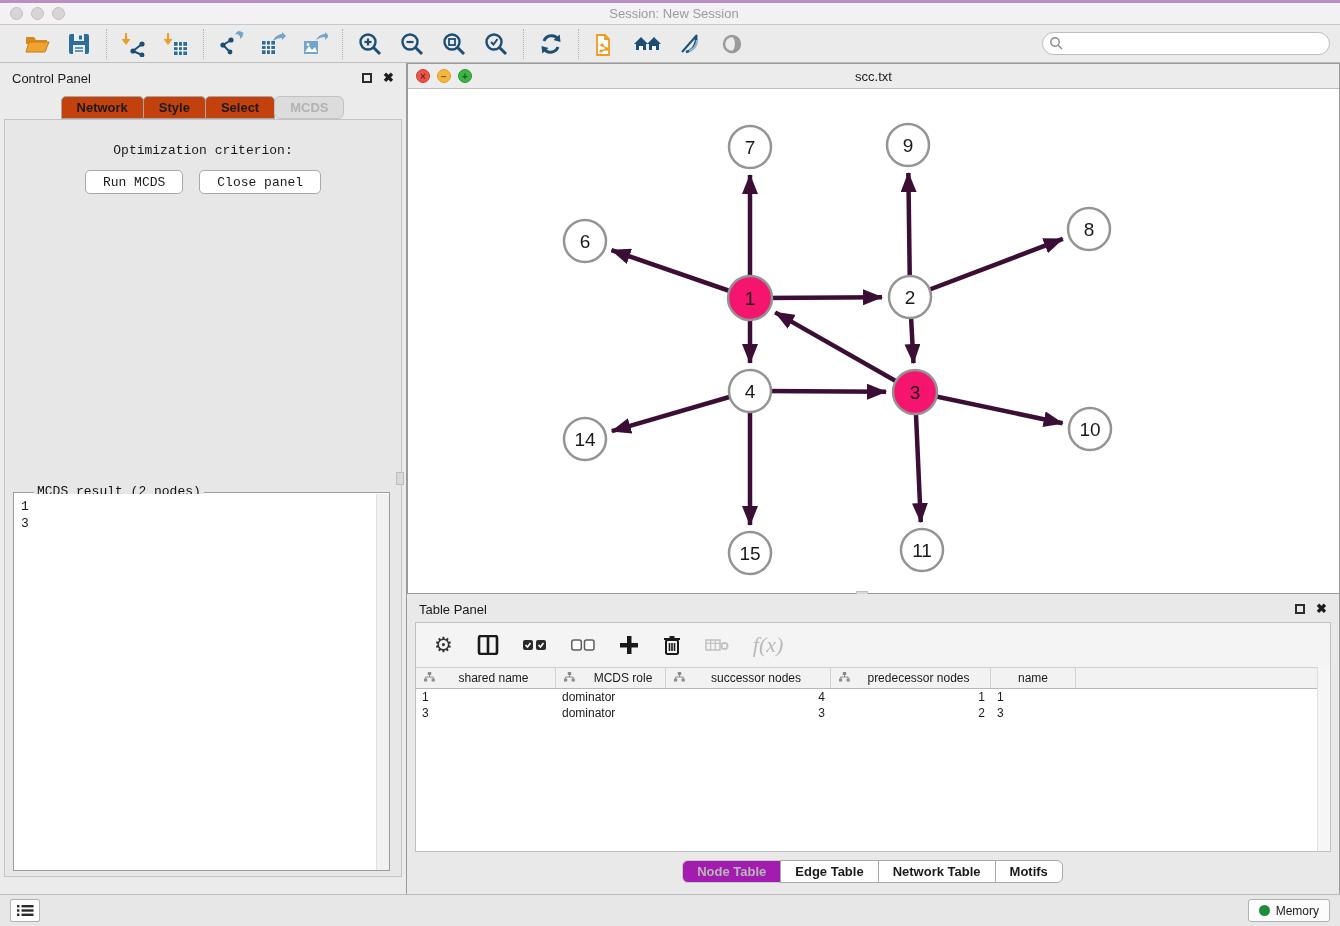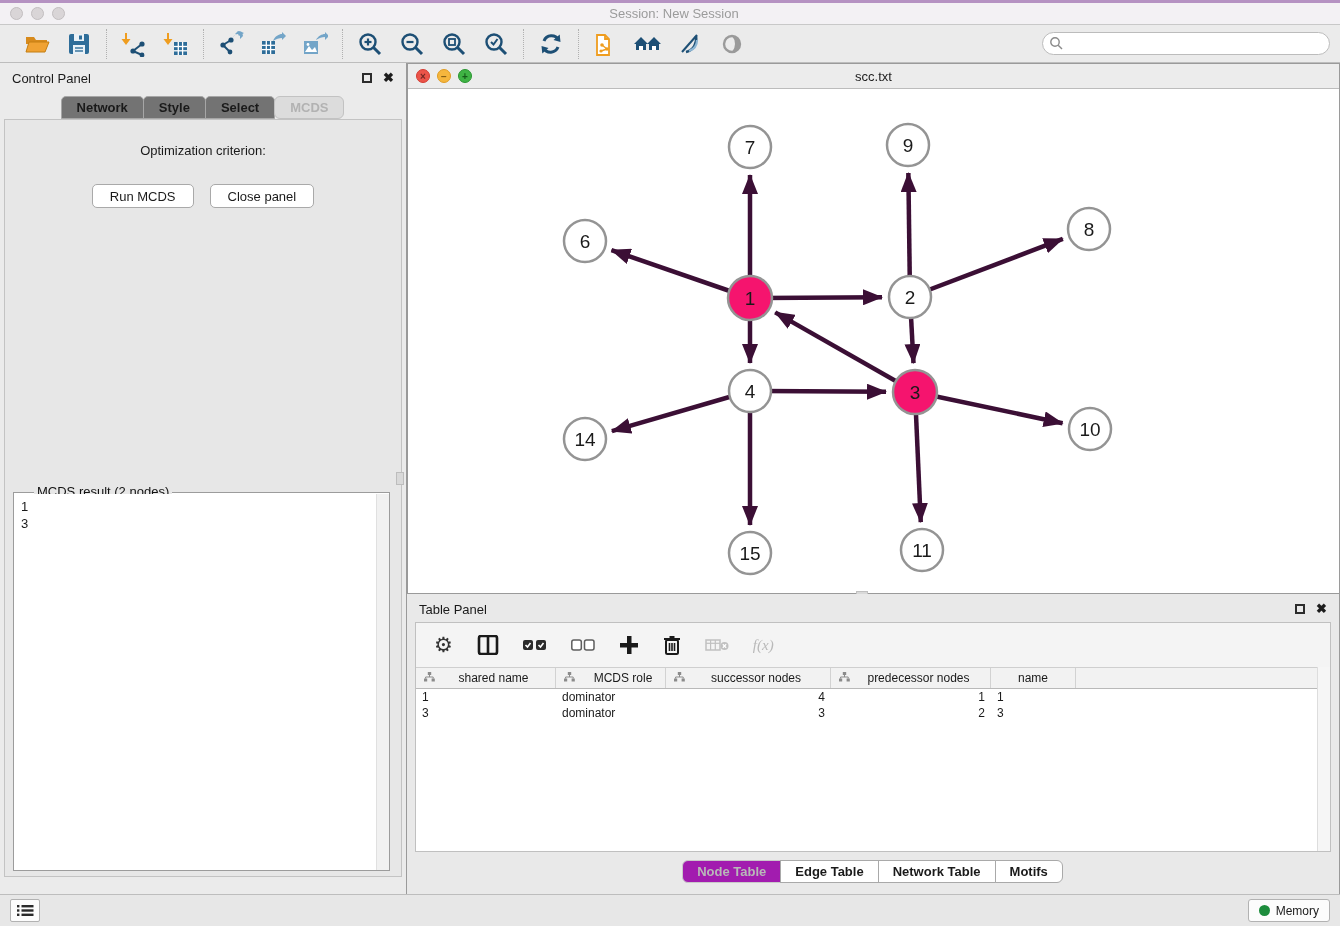--- a/index.html
+++ b/index.html
@@ -26,36 +26,36 @@
     font-family:"Liberation Sans",sans-serif;}
 
   
   .control-panel{position:absolute;left:0;top:63px;width:407px;height:831px;background:#ebebeb;
     border-right:1px solid #9a9a9a;}
   .panel-head{height:30px;display:flex;align-items:center;padding:0 12px;font-size:13px;}
   .panel-ctrl{margin-left:auto;display:flex;gap:11px;align-items:center;}
   .float-icon{width:10px;height:10px;border:2px solid #2c2c2c;background:transparent;}
   .close-icon{font-size:13px;font-weight:bold;color:#1c1c1c;line-height:10px;}
   .cp-tabs{position:absolute;top:33px;left:0;right:0;display:flex;justify-content:center;z-index:2;}
-  .cp-tab{padding:3px 15px;font-size:13px;font-weight:bold;background:#737373;
+  .cp-tab{padding:3px 15px;font-size:13px;font-weight:bold;background:#c2410c;
     border:1px solid #a6a6a6;margin-left:-1px;border-radius:5px 5px 0 0;}
   .cp-tab.active{background:#dcdcdc;color:#b2b2b2;border-color:#c2c2c2;border-radius:6px;}
   .cp-content{position:absolute;left:4px;right:4px;top:56px;bottom:17px;
-    background:#e7e7e7;border:1px solid #c3c3c3;}
+    background:#e7e7e7;border:1px solid #c3c3c3;font-family:Liberation Mono, monospace;}
   .opt-label{margin-top:23px;text-align:center;font-size:13px;}
   .combo{margin:11px auto 0;width:310px;height:24px;background:#fff;border:1px solid #adadad;
     border-radius:4px;display:flex;align-items:center;padding:0 8px;font-size:13px;}
   .combo-arrows{margin-left:auto;display:flex;flex-direction:column;gap:2px;align-items:center;}
   .arr-up{width:0;height:0;border-left:4px solid transparent;border-right:4px solid transparent;
     border-bottom:5px solid #5a5a5a;}
   .arr-dn{width:0;height:0;border-left:4px solid transparent;border-right:4px solid transparent;
     border-top:5px solid #5a5a5a;}
   .btn-row{display:flex;justify-content:center;gap:16px;margin-top:12px;}
   .btn{height:24px;padding:0 17px;background:#fff;border:1px solid #a9a9a9;border-radius:5px;
-    font-size:13px;display:flex;align-items:center;margin-top:14px;}
+    font-size:13px;display:flex;align-items:center;}
   .fieldset{position:absolute;left:8px;right:11px;top:372px;bottom:5px;
     border:1px solid #9c9c9c;background:#fff;}
   .fs-legend{position:absolute;top:-9px;left:20px;background:#e7e7e7;padding:0 3px;font-size:13px;color:#111;}
   .result-area{position:absolute;left:0;top:1px;right:14px;bottom:0;background:#fff;
     font-size:13px;line-height:17px;padding:4px 7px;white-space:pre;}
   .result-scroll{position:absolute;right:0;top:1px;bottom:0;width:13px;background:#f1f1f1;
     border-left:1px solid #e0e0e0;}
 
   
   .network-window{position:absolute;left:407px;top:63px;width:933px;height:531px;
@@ -72,21 +72,21 @@
   .nw-canvas svg{display:block;}
   .h-grip{position:absolute;left:448px;bottom:-4px;width:12px;height:6px;background:#d9d9d9;border:1px solid #c0c0c0;}
   .v-grip{position:absolute;left:396px;top:472px;width:8px;height:13px;background:#d9d9d9;border:1px solid #bdbdbd;z-index:5;}
 
   
   .table-panel{position:absolute;left:407px;top:594px;width:933px;height:300px;background:#e9e9e9;
     border-right:1px solid #9a9a9a;}
   .tp-box{position:absolute;left:8px;right:8px;top:28px;height:230px;border:1px solid #c0c0c0;background:#fff;}
   .tp-toolbar{height:44px;background:#f4f4f4;display:flex;align-items:center;gap:24px;padding:0 18px;}
   .tp-icon{display:flex;align-items:center;justify-content:center;height:26px;}
-  .fx{font-family:"Liberation Serif",serif;font-style:italic;font-size:15px;color:#b9b9b9;}
+  .fx{font-family:"Liberation Serif",serif;font-style:italic;font-size:22px;color:#b9b9b9;}
   .tp-header{display:flex;height:22px;background:#f2f2f2;border-top:1px solid #cfcfcf;
     border-bottom:1px solid #b9b9b9;font-size:12px;}
   .th{display:flex;align-items:center;gap:5px;padding:0 8px;border-right:1px solid #d2d2d2;background:#f2f2f2;}
   .th-label{flex:1;text-align:center;}
   .trow{display:flex;height:16px;font-size:12px;align-items:center;}
   .td{padding:0 6px;overflow:hidden;white-space:nowrap;}
   .tp-scroll{position:absolute;right:0;top:44px;bottom:0;width:13px;background:#f6f6f6;border-left:1px solid #dddddd;}
   .tp-tabs{position:absolute;left:0;right:0;top:266px;display:flex;justify-content:center;}
   .tp-tab{padding:3px 14px;font-size:13px;font-weight:bold;background:#fff;border:1px solid #a9a9a9;margin-left:-1px;}
   .tp-tab:first-child{border-radius:6px 0 0 6px;}

